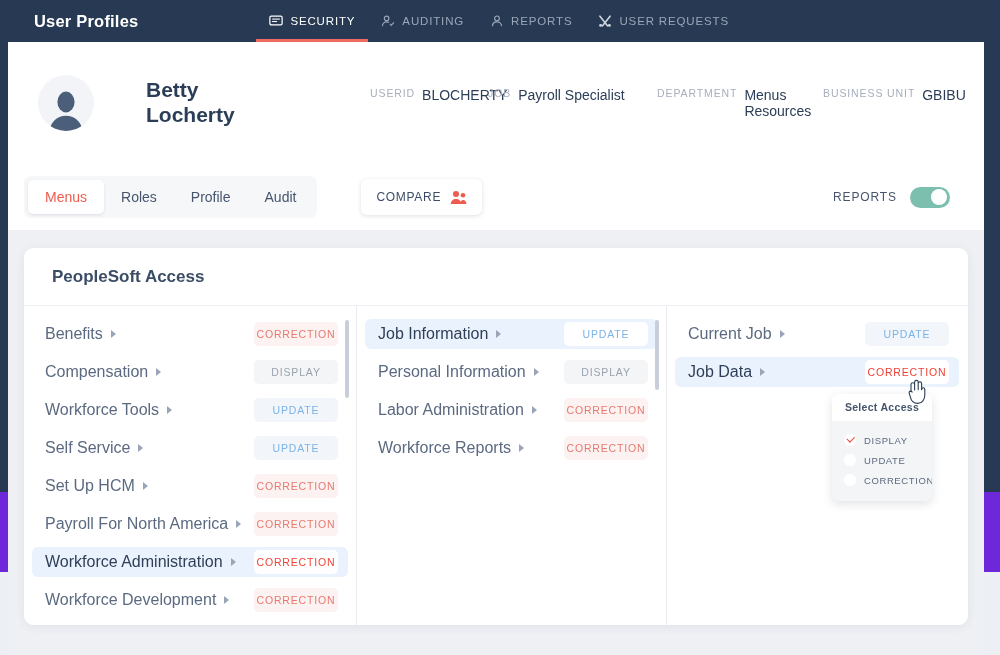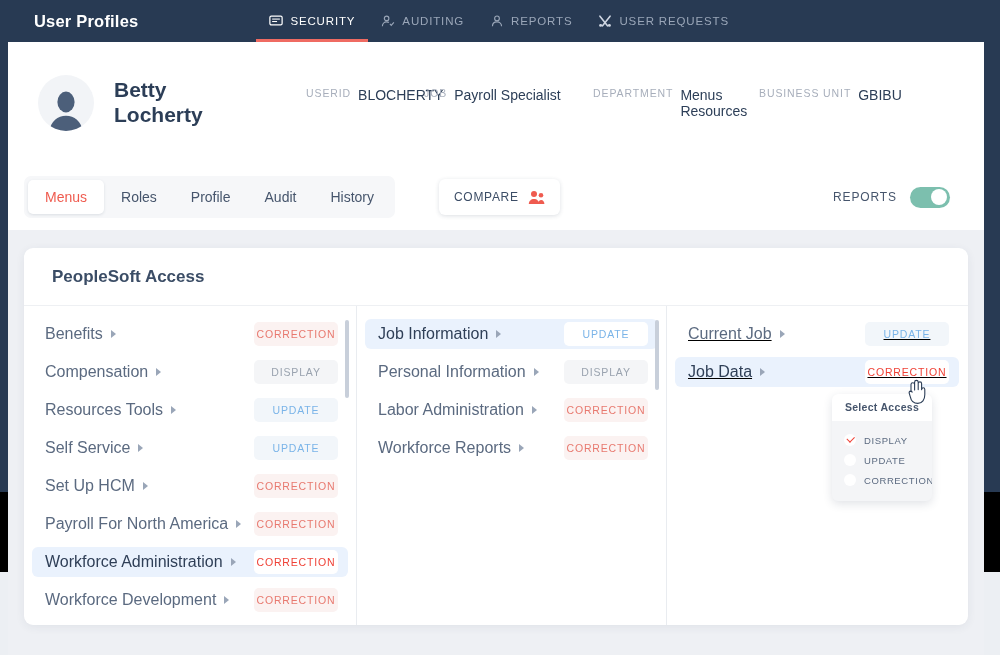--- a/index.html
+++ b/index.html
@@ -5,21 +5,21 @@
   * { box-sizing: border-box; margin: 0; padding: 0; }
   html, body {
     width: 1000px; height: 655px;
     font-family: "Liberation Sans", sans-serif;
     background: #eceff3;
     overflow: hidden;
   }
   #app {
     position: relative;
     width: 1000px; height: 572px;
-    background: #000000;
+    background: #6d28d9;
   }
 
   
   .frame-left, .frame-right {
     position: absolute; top: 0; width: 8px; height: 492px;
     background: #283a53;
   }
   .frame-left { left: 0; }
   .frame-right { right: 0; width: 16px; background: #283a53; }
 
@@ -47,21 +47,21 @@
     content: ""; position: absolute; left: 0; right: 0; bottom: 0;
     height: 3px; background: #ef6b62;
   }
   .nav-ico { display: inline-flex; width: 14px; height: 14px; }
   .nav-ico svg { width: 14px; height: 14px; display: block; }
 
   
   .profile {
     position: absolute; left: 8px; top: 42px; width: 976px; height: 122px;
     background: #ffffff;
-    display: flex; align-items: center;
+    display: flex; align-items: center; gap: 32px;
   }
   .avatar {
     width: 56px; height: 56px; border-radius: 50%;
     background: #f2f4f7; margin-left: 30px;
     display: flex; align-items: flex-end; justify-content: center;
     overflow: hidden; flex: 0 0 auto;
   }
   .avatar svg { width: 40px; height: 42px; display: block; }
   .person-name {
     margin-left: 20px; color: #2c3e57;
@@ -136,21 +136,21 @@
     height: 58px; line-height: 58px; padding-left: 28px;
     font-size: 17px; color: #3b4d66; font-weight: bold;
     border-bottom: 1px solid #eef0f3;
   }
   .cols { display: flex; height: 319px; position: relative; }
   .col {
     position: relative; height: 319px; padding-top: 13px;
   }
   .col-1 { width: 332px; }
   .col-2 { width: 310px; border-left: 1px solid #e9ecf0; }
-  .col-3 { width: 301px; border-left: 1px solid #e9ecf0; text-decoration: underline; }
+  .col-3 { width: 301px; border-left: 1px solid #e9ecf0; }
 
   .menu-item {
     display: flex; align-items: center; justify-content: space-between;
     height: 30px; margin: 0 8px 8px 8px; padding: 0 10px 0 13px;
     border-radius: 6px; cursor: pointer;
   }
   .menu-item.selected { background: #eaf2fd; }
   .mi-label {
     display: flex; align-items: center; gap: 8px;
     font-size: 16px; color: #5b6a80;
@@ -306,21 +306,20 @@
       </div>
     </div>
   </div>
 
   <div class="tabrow">
     <div class="tabs">
       <div class="tab active">Menus</div>
       <div class="tab">Roles</div>
       <div class="tab">Profile</div>
       <div class="tab">Audit</div>
-      <div class="tab">History</div>
     </div>
 
     <div class="compare-btn">
       <span class="lbl">COMPARE</span>
       <span>
         <svg viewBox="0 0 17 15">
             <circle cx="6" cy="4" r="3" fill="#ef5b4f"></circle>
             <path d="M0.8 14c0-3 2.3-5 5.2-5s5.2 2 5.2 5z" fill="#ef5b4f"></path>
             <circle cx="13" cy="5.2" r="2.3" fill="#ef5b4f"></circle>
             <path d="M10.2 14c0-2.5 1.3-4.1 3-4.1 1.9 0 3.2 1.7 3.2 4.1z" fill="#ef5b4f"></path>
@@ -352,21 +351,21 @@
           </div>
           <div class="menu-item">
             <span class="mi-label">
                 <span>Compensation</span>
                 <i class="caret"></i>
               </span>
             <span class="badge display">DISPLAY</span>
           </div>
           <div class="menu-item">
             <span class="mi-label">
-                <span>Resources Tools</span>
+                <span>Workforce Tools</span>
                 <i class="caret"></i>
               </span>
             <span class="badge update">UPDATE</span>
           </div>
           <div class="menu-item">
             <span class="mi-label">
                 <span>Self Service</span>
                 <i class="caret"></i>
               </span>
             <span class="badge update">UPDATE</span>

